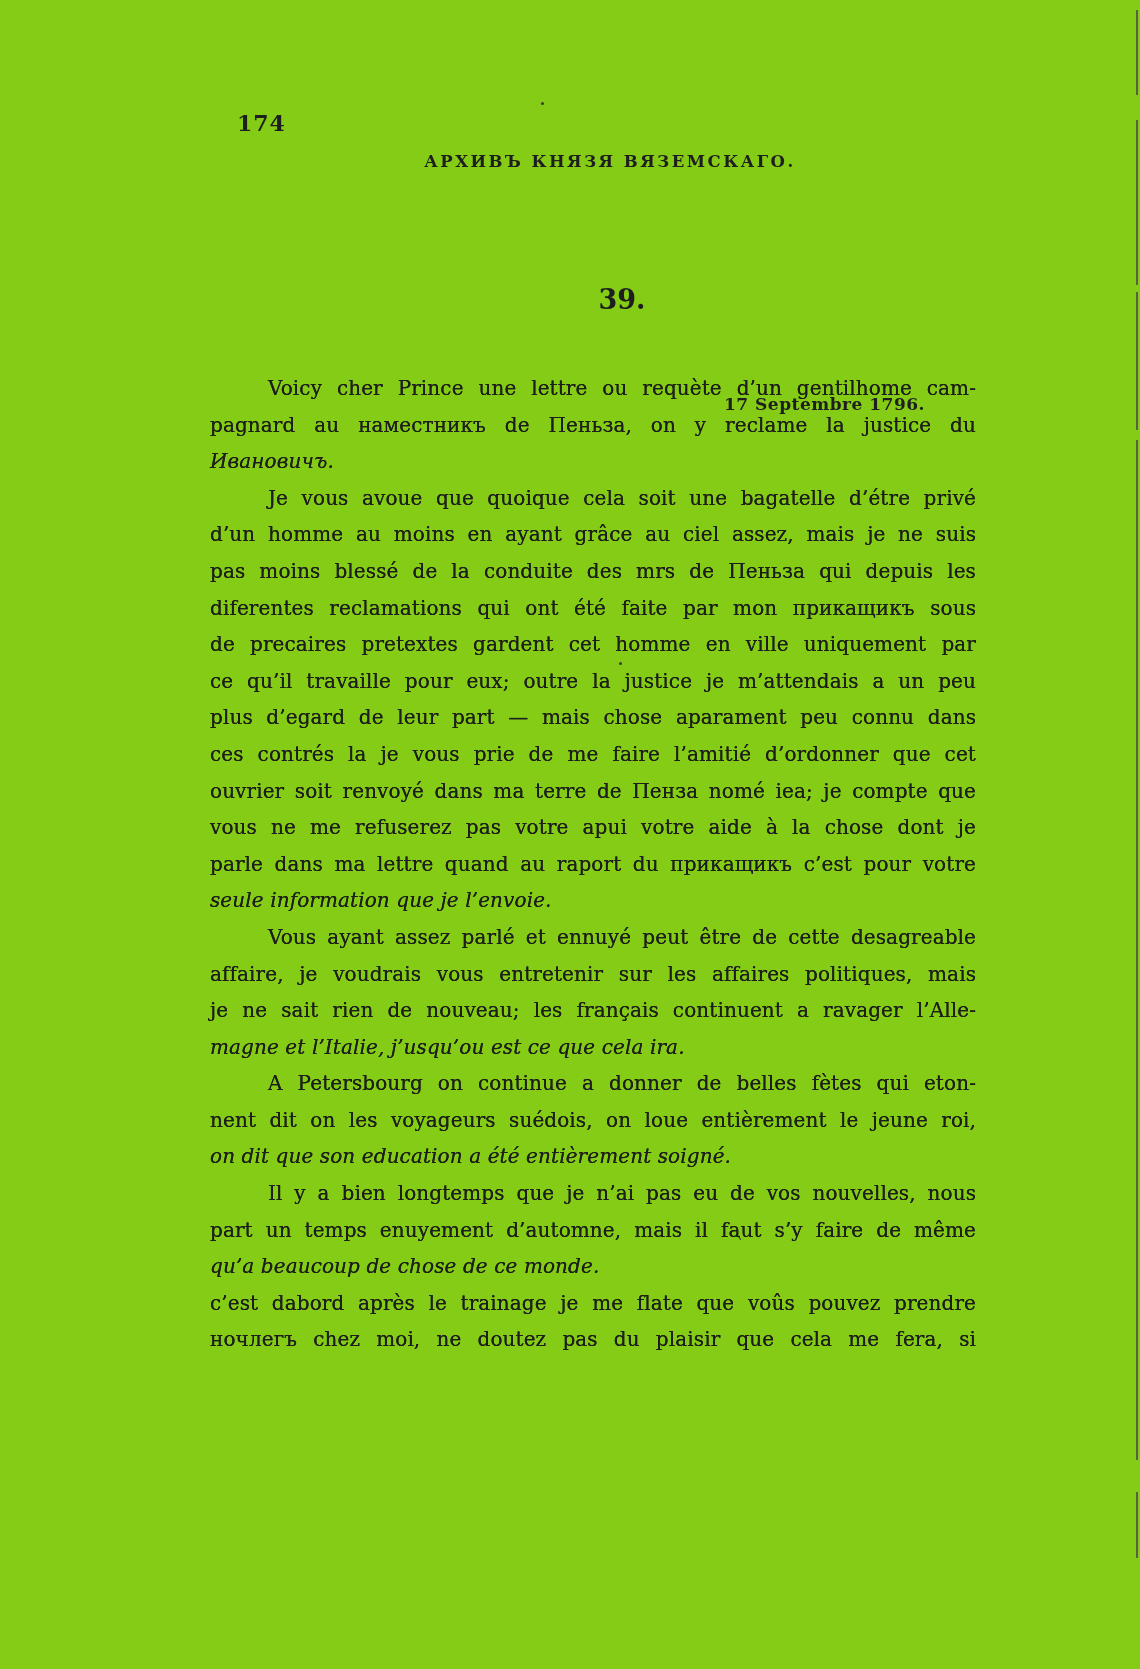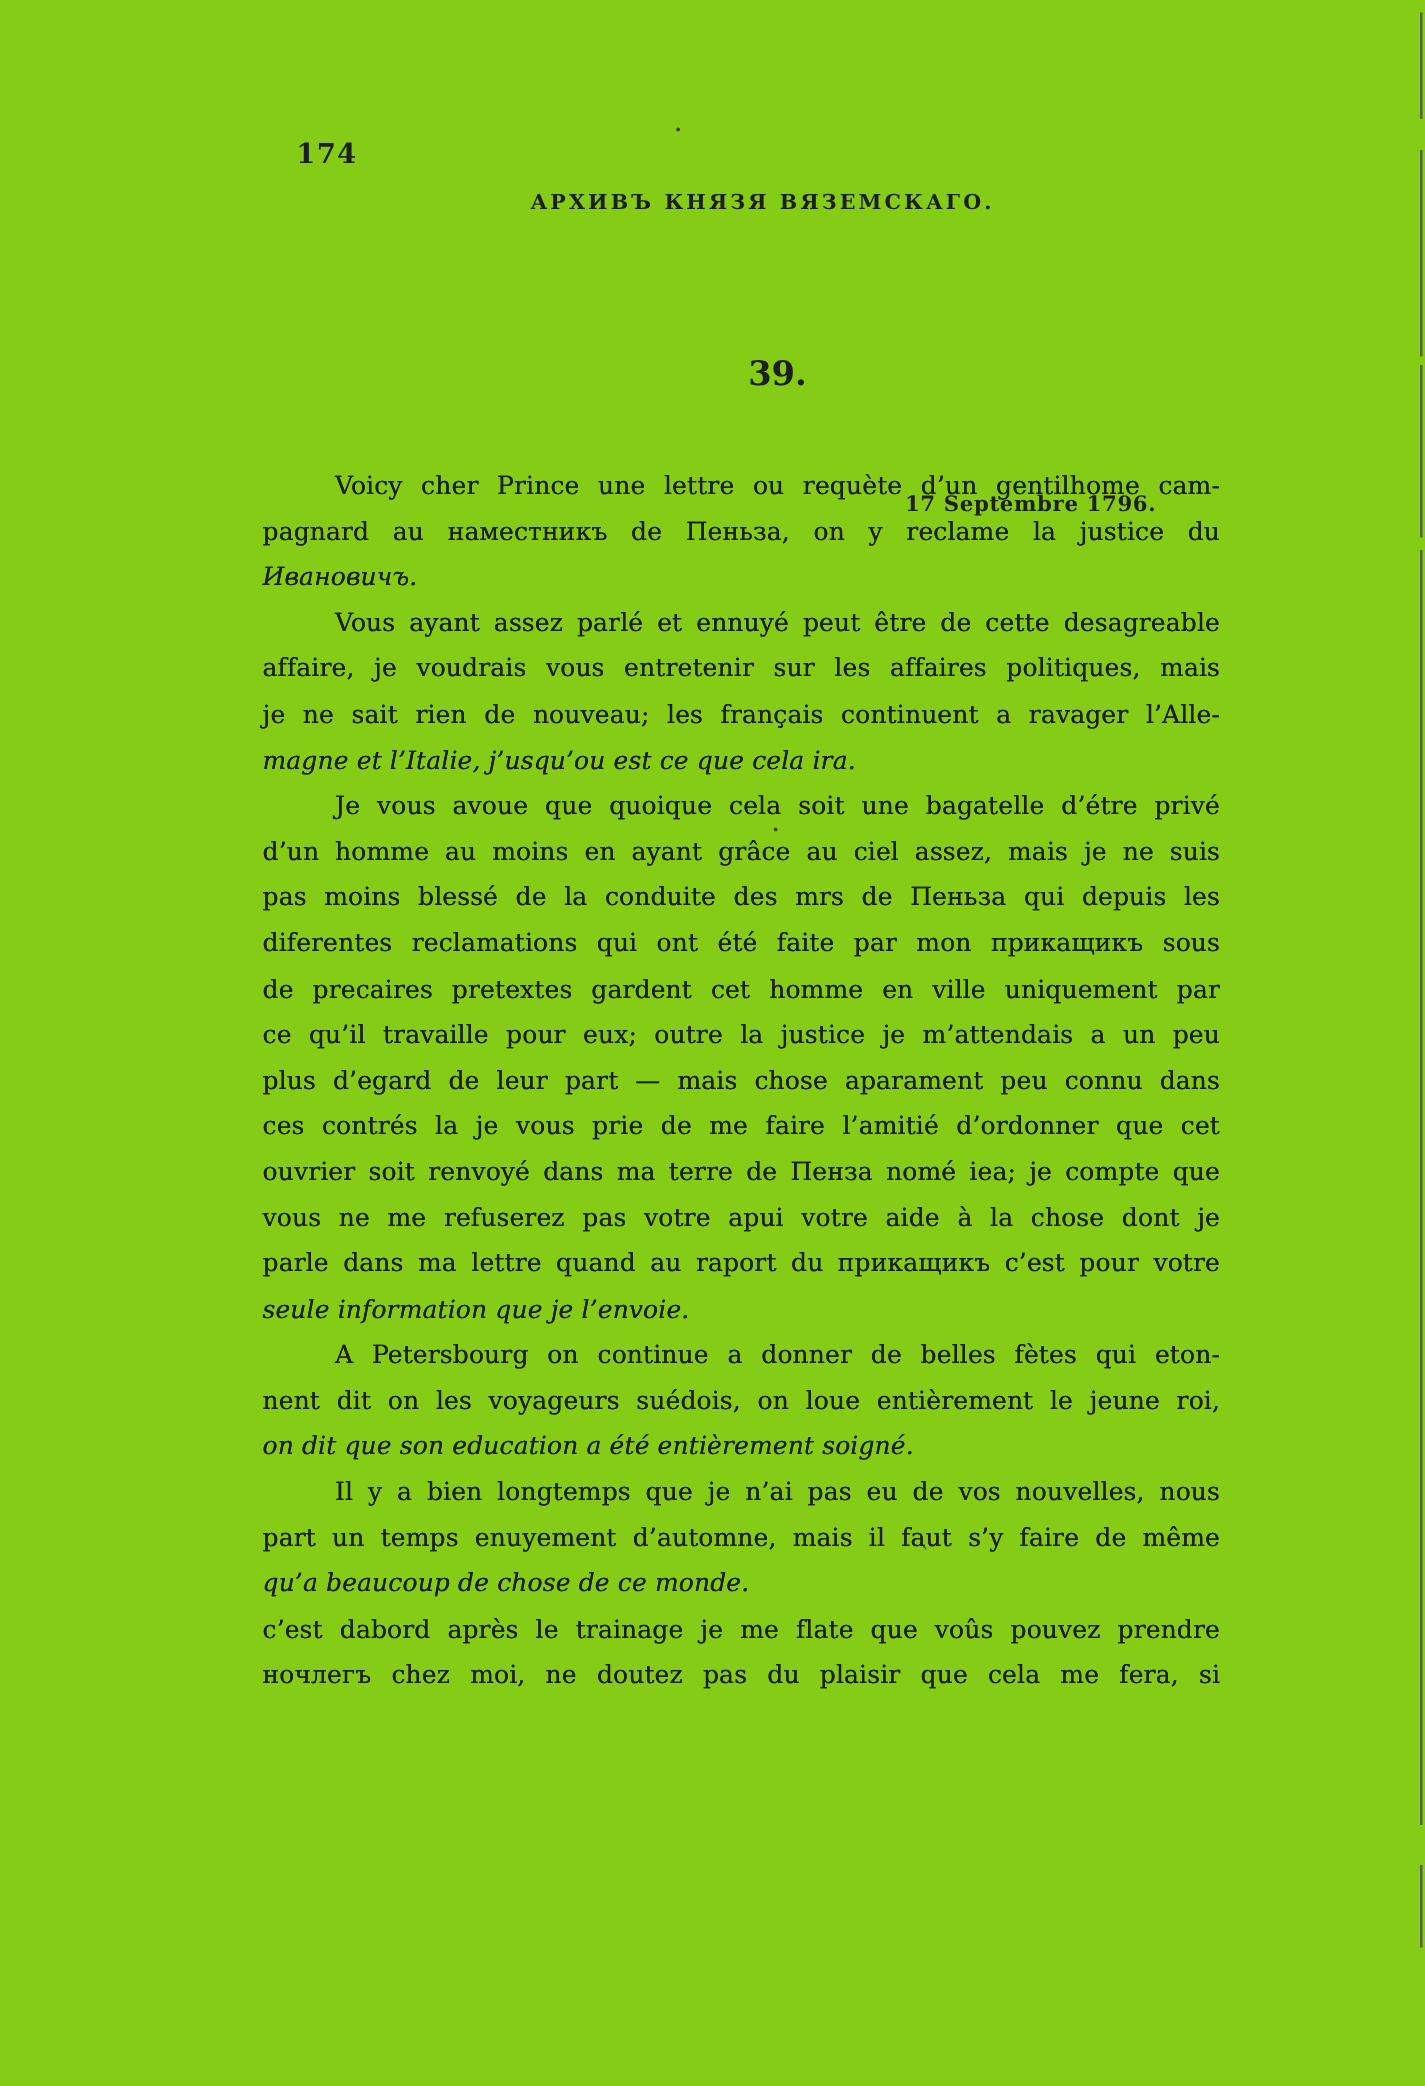--- a/index.html
+++ b/index.html
@@ -67,38 +67,38 @@
 
   <div class="date-line">17 Septembre 1796.</div>
 
   <div class="letter-body">
       <div class="paragraph">
         <div class="line indent">Voicy cher Prince une lettre ou requète d’un gentilhome cam-</div>
         <div class="line">pagnard au наместникъ de Пеньза, on y reclame la justice du</div>
         <div class="line lastline">Ивановичъ.</div>
       </div>
       <div class="paragraph">
-        <div class="line indent">Vous ayant assez parlé et ennuyé peut être de cette desagreable</div>
-        <div class="line">affaire, je voudrais vous entretenir sur les affaires politiques, mais</div>
-        <div class="line">je ne sait rien de nouveau; les français continuent a ravager l’Alle-</div>
-        <div class="line lastline">magne et l’Italie, j’usqu’ou est ce que cela ira.</div>
-      </div>
-      <div class="paragraph">
         <div class="line indent">Je vous avoue que quoique cela soit une bagatelle d’étre privé</div>
         <div class="line">d’un homme au moins en ayant grâce au ciel assez, mais je ne suis</div>
         <div class="line">pas moins blessé de la conduite des mrs de Пеньза qui depuis les</div>
         <div class="line">diferentes reclamations qui ont été faite par mon прикащикъ sous</div>
         <div class="line">de precaires pretextes gardent cet homme en ville uniquement par</div>
         <div class="line">ce qu’il travaille pour eux; outre la justice je m’attendais a un peu</div>
         <div class="line">plus d’egard de leur part — mais chose aparament peu connu dans</div>
         <div class="line">ces contrés la je vous prie de me faire l’amitié d’ordonner que cet</div>
         <div class="line">ouvrier soit renvoyé dans ma terre de Пенза nomé iea; je compte que</div>
         <div class="line">vous ne me refuserez pas votre apui votre aide à la chose dont je</div>
         <div class="line">parle dans ma lettre quand au raport du прикащикъ c’est pour votre</div>
         <div class="line lastline">seule information que je l’envoie.</div>
+      </div>
+      <div class="paragraph">
+        <div class="line indent">Vous ayant assez parlé et ennuyé peut être de cette desagreable</div>
+        <div class="line">affaire, je voudrais vous entretenir sur les affaires politiques, mais</div>
+        <div class="line">je ne sait rien de nouveau; les français continuent a ravager l’Alle-</div>
+        <div class="line lastline">magne et l’Italie, j’usqu’ou est ce que cela ira.</div>
       </div>
       <div class="paragraph">
         <div class="line indent">A Petersbourg on continue a donner de belles fètes qui eton-</div>
         <div class="line">nent dit on les voyageurs suédois, on loue entièrement le jeune roi,</div>
         <div class="line lastline">on dit que son education a été entièrement soigné.</div>
       </div>
       <div class="paragraph">
         <div class="line indent">Il y a bien longtemps que je n’ai pas eu de vos nouvelles, nous</div>
         <div class="line">part un temps enuyement d’automne, mais il faut s’y faire de même</div>
         <div class="line lastline">qu’a beaucoup de chose de ce monde.</div>

